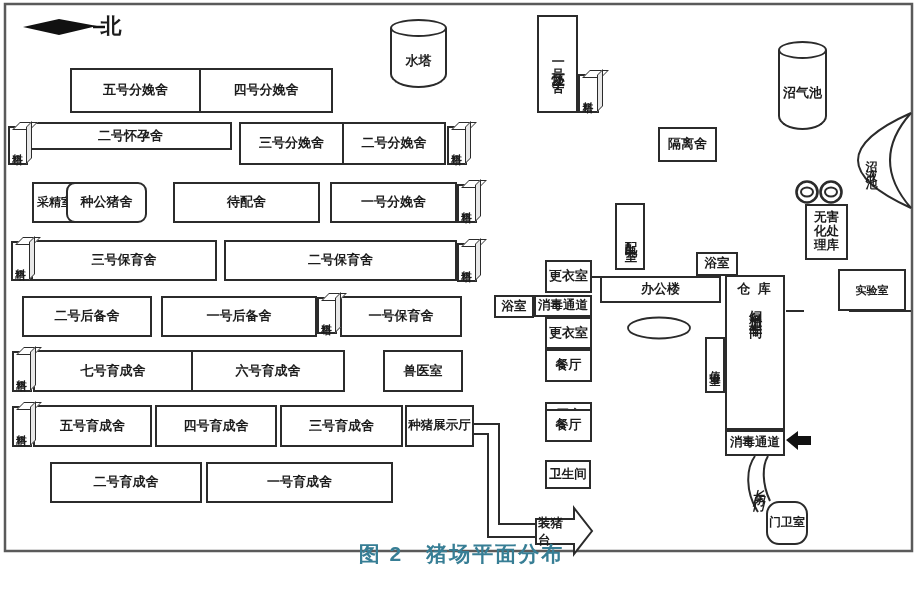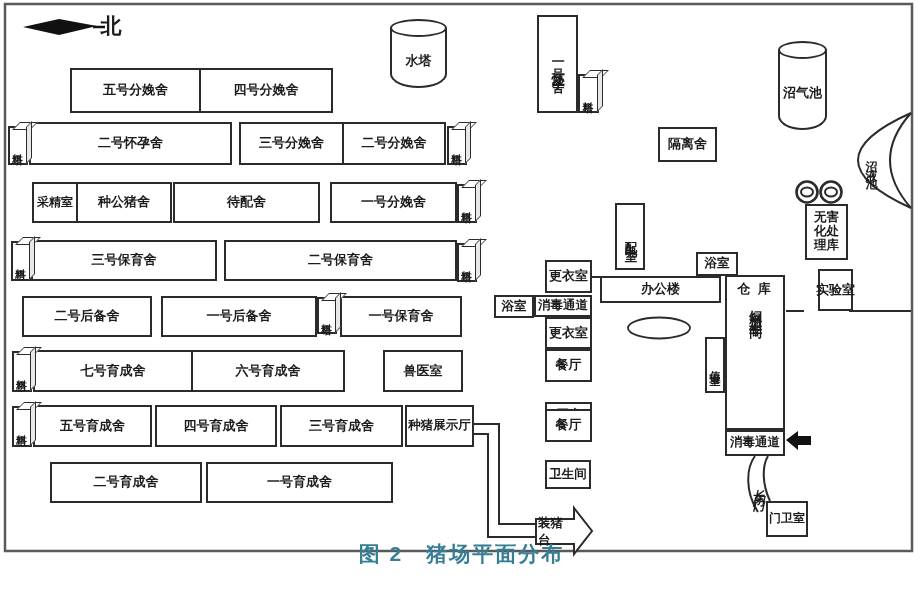--- a/index.html
+++ b/index.html
@@ -97,27 +97,27 @@
   <div class="cyl" style="left:778px;top:50px;width:49px;height:80px;">
       <span>沼气池</span>
     </div>
   <div class="freetext vt" style="left:860px;top:125px;width:22px;height:76px;font-size:12px;letter-spacing:8px;">沼液池</div>
   <div class="b" style="left:658px;top:127px;width:59px;height:35px;">隔离舍</div>
 
   <div class="b" style="left:70px;top:68px;width:131px;height:45px;">五号分娩舍</div>
   <div class="b" style="left:199px;top:68px;width:134px;height:45px;">四号分娩舍</div>
 
   <div class="tower" style="left:8px;top:126px;width:20px;height:39px;">料塔</div>
-  <div class="b" style="left:29px;top:122px;width:203px;height:43px;">二号怀孕舍</div>
+  <div class="b" style="left:29px;top:122px;width:203px;height:28px;">二号怀孕舍</div>
   <div class="b" style="left:239px;top:122px;width:105px;height:43px;">三号分娩舍</div>
   <div class="b" style="left:342px;top:122px;width:104px;height:43px;">二号分娩舍</div>
   <div class="tower" style="left:447px;top:126px;width:20px;height:39px;">料塔</div>
 
   <div class="b" style="left:32px;top:182px;width:46px;height:41px;font-size:12px;">采精室</div>
-  <div class="b" style="left:76px;top:182px;width:96px;height:41px;">种公猪舍</div>
+  <div class="b" style="left:66px;top:182px;width:81px;height:41px;border-radius:9px;">种公猪舍</div>
   <div class="b" style="left:173px;top:182px;width:147px;height:41px;">待配舍</div>
   <div class="b" style="left:330px;top:182px;width:127px;height:41px;">一号分娩舍</div>
   <div class="tower" style="left:457px;top:184px;width:20px;height:39px;">料塔</div>
 
   <div class="tower" style="left:11px;top:241px;width:20px;height:40px;">料塔</div>
   <div class="b" style="left:31px;top:240px;width:186px;height:41px;">三号保育舍</div>
   <div class="b" style="left:224px;top:240px;width:233px;height:41px;">二号保育舍</div>
   <div class="tower" style="left:457px;top:243px;width:20px;height:39px;">料塔</div>
 
   <div class="b" style="left:22px;top:296px;width:130px;height:41px;">二号后备舍</div>
@@ -152,22 +152,22 @@
   <div class="b" style="left:696px;top:252px;width:42px;height:24px;font-size:12.5px;">浴室</div>
   <div class="b" style="left:600px;top:276px;width:121px;height:27px;">办公楼</div>
 
   <div class="b" id="warehouse-box" style="left:725px;top:275px;width:60px;height:155px;">
     <span class="wh-top">仓 库</span>
     <span class="wh-vert">饲料加工车间</span>
   </div>
   <div class="b vt" style="left:705px;top:337px;width:20px;height:56px;font-size:11px;letter-spacing:2px;">值班室</div>
   <div class="b" style="left:725px;top:430px;width:60px;height:26px;font-size:12.5px;">消毒通道</div>
   <div class="freetext vt" style="left:747px;top:460px;width:22px;height:52px;font-size:12px;font-style:italic;letter-spacing:5px;">长闭门</div>
-  <div class="b" style="left:766px;top:501px;width:42px;height:36px;font-size:12px;">门卫室</div>
-  <div class="b" style="left:818px;top:269px;width:35px;height:42px;font-size:13px;">实验室</div>
+  <div class="b" style="left:766px;top:501px;width:42px;height:44px;font-size:12px;border-radius:13px;">门卫室</div>
+  <div class="b" style="left:838px;top:269px;width:68px;height:42px;font-size:11px;">实验室</div>
   <div class="b lines" style="left:805px;top:204px;width:43px;height:56px;font-size:12.5px;flex-direction:column;">
     <span>无害</span>
     <span>化处</span>
     <span>理库</span>
   </div>
 
   <div class="freetext" style="left:538px;top:523px;width:36px;height:17px;font-size:12.5px;">装猪台</div>
 
   <div id="caption" style="color: rgb(55, 126, 149);">图 2　猪场平面分布</div>
 </div>

